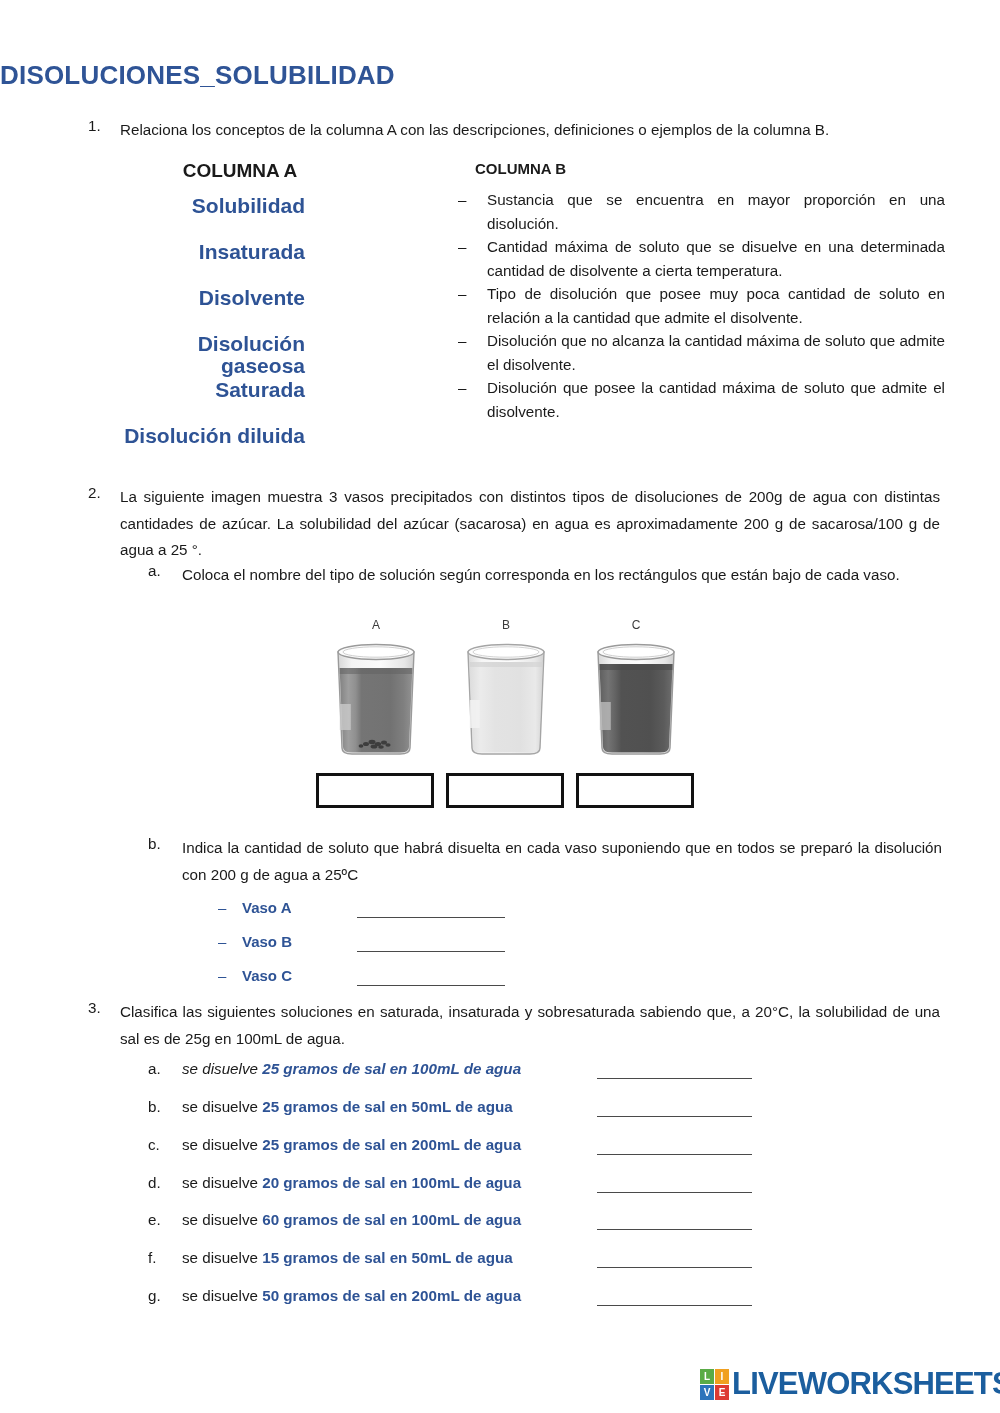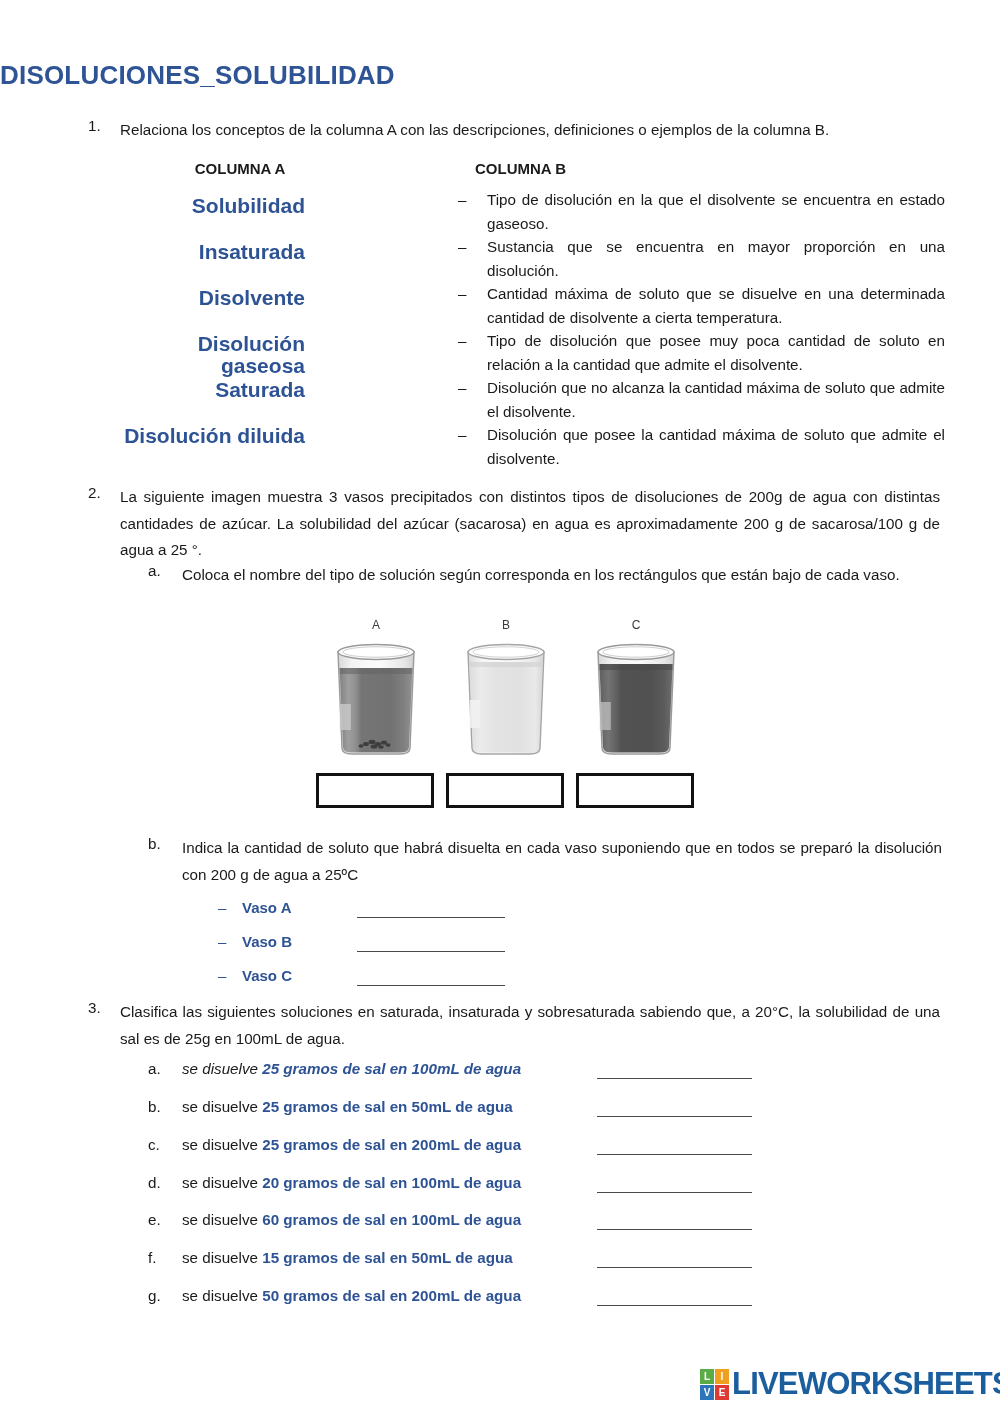--- a/index.html
+++ b/index.html
@@ -48,21 +48,21 @@
     text-align: justify;
   }
 
   
   .col-a-head {
     position: absolute;
     left: 150px;
     top: 160px;
     width: 180px;
     text-align: center;
-    font-size: 15px;
+    font-size: 19px;
     font-weight: bold;
     color: #1a1a1a;
   }
   .col-b-head {
     position: absolute;
     left: 475px;
     top: 160px;
     font-size: 15px;
     font-weight: bold;
     color: #1a1a1a;
@@ -260,21 +260,20 @@
   <ul class="col-a-list">
     <li>Solubilidad</li>
     <li>Insaturada</li>
     <li>Disolvente</li>
     <li>Disolución gaseosa</li>
     <li>Saturada</li>
     <li>Disolución diluida</li>
   </ul>
 
   <ul class="col-b-list">
-    <li>Tipo de disolución en la que el disolvente se encuentra en estado gaseoso.</li>
     <li>Sustancia que se encuentra en mayor proporción en una disolución.</li>
     <li>Cantidad máxima de soluto que se disuelve en una determinada cantidad de disolvente a cierta temperatura.</li>
     <li>Tipo de disolución que posee muy poca cantidad de soluto en relación a la cantidad que admite el disolvente.</li>
     <li>Disolución que no alcanza la cantidad máxima de soluto que admite el disolvente.</li>
     <li>Disolución que posee la cantidad máxima de soluto que admite el disolvente.</li>
   </ul>
 
   <div class="q-num" style="left:88px; top:484px;">2.</div>
   <div class="q-body" style="left:120px; top:484px; width:820px;">La siguiente imagen muestra 3 vasos precipitados con distintos tipos de disoluciones de 200g de agua con distintas cantidades de azúcar. La solubilidad del azúcar (sacarosa) en agua es aproximadamente 200 g de sacarosa/100 g de agua a 25 °.</div>
 

